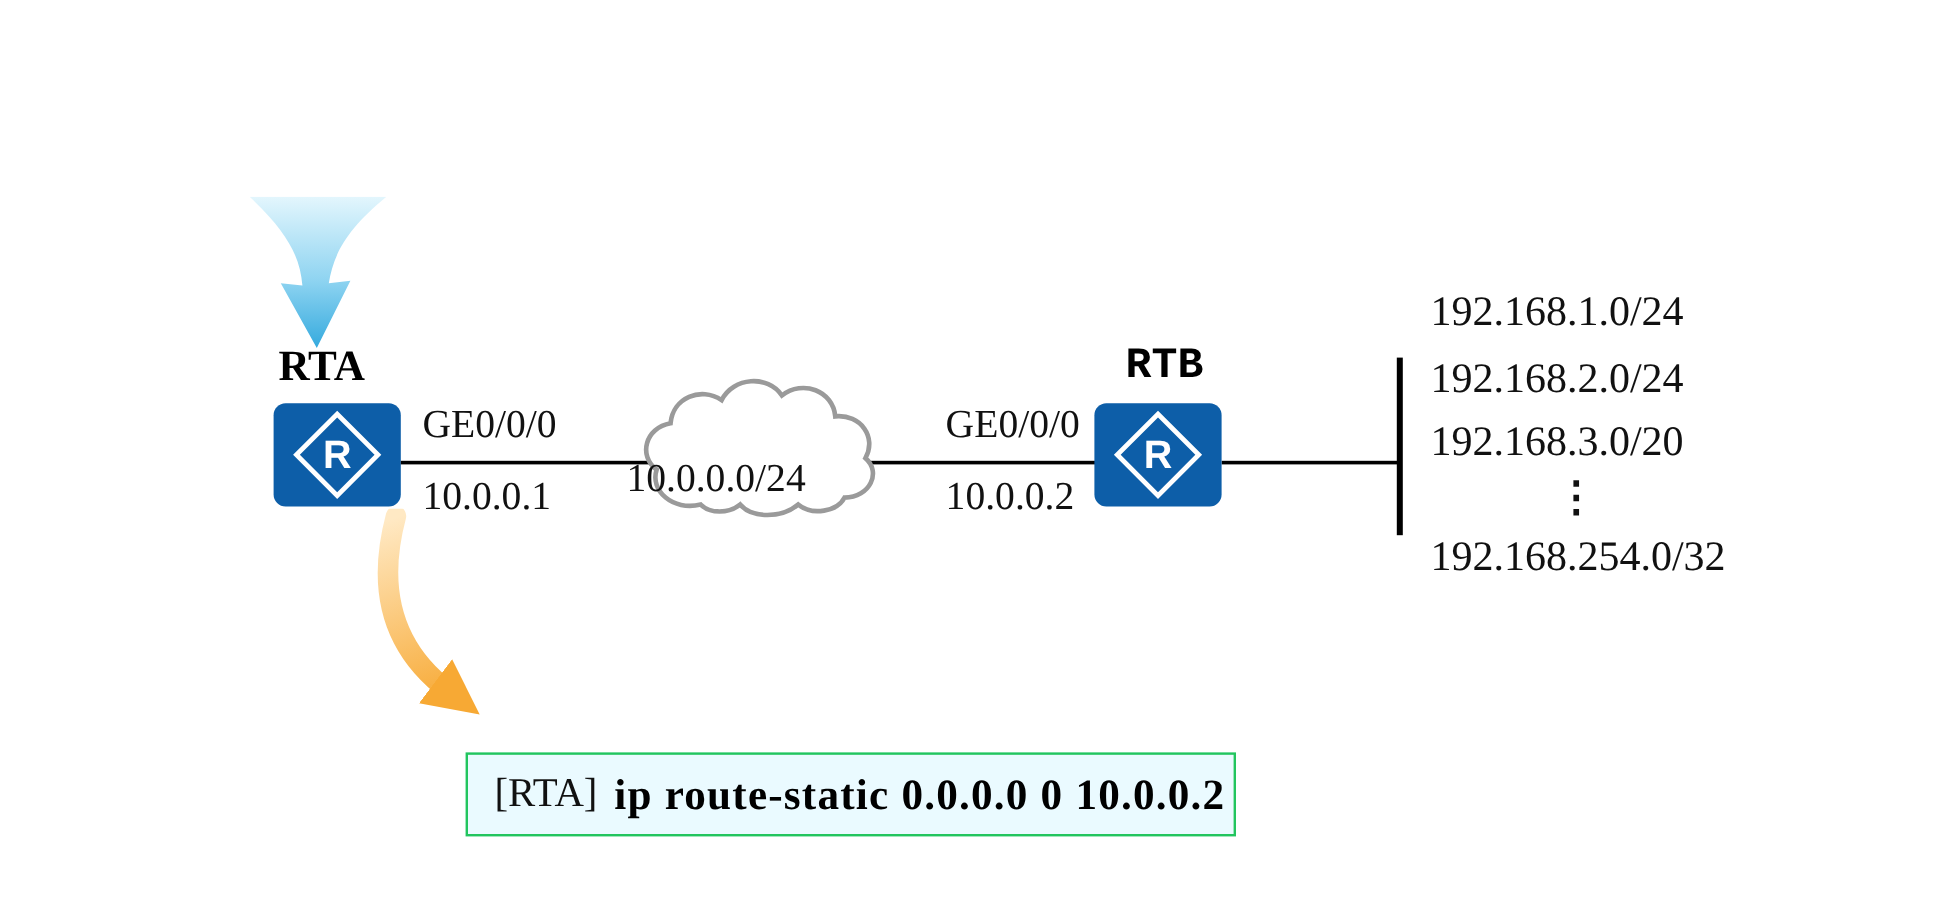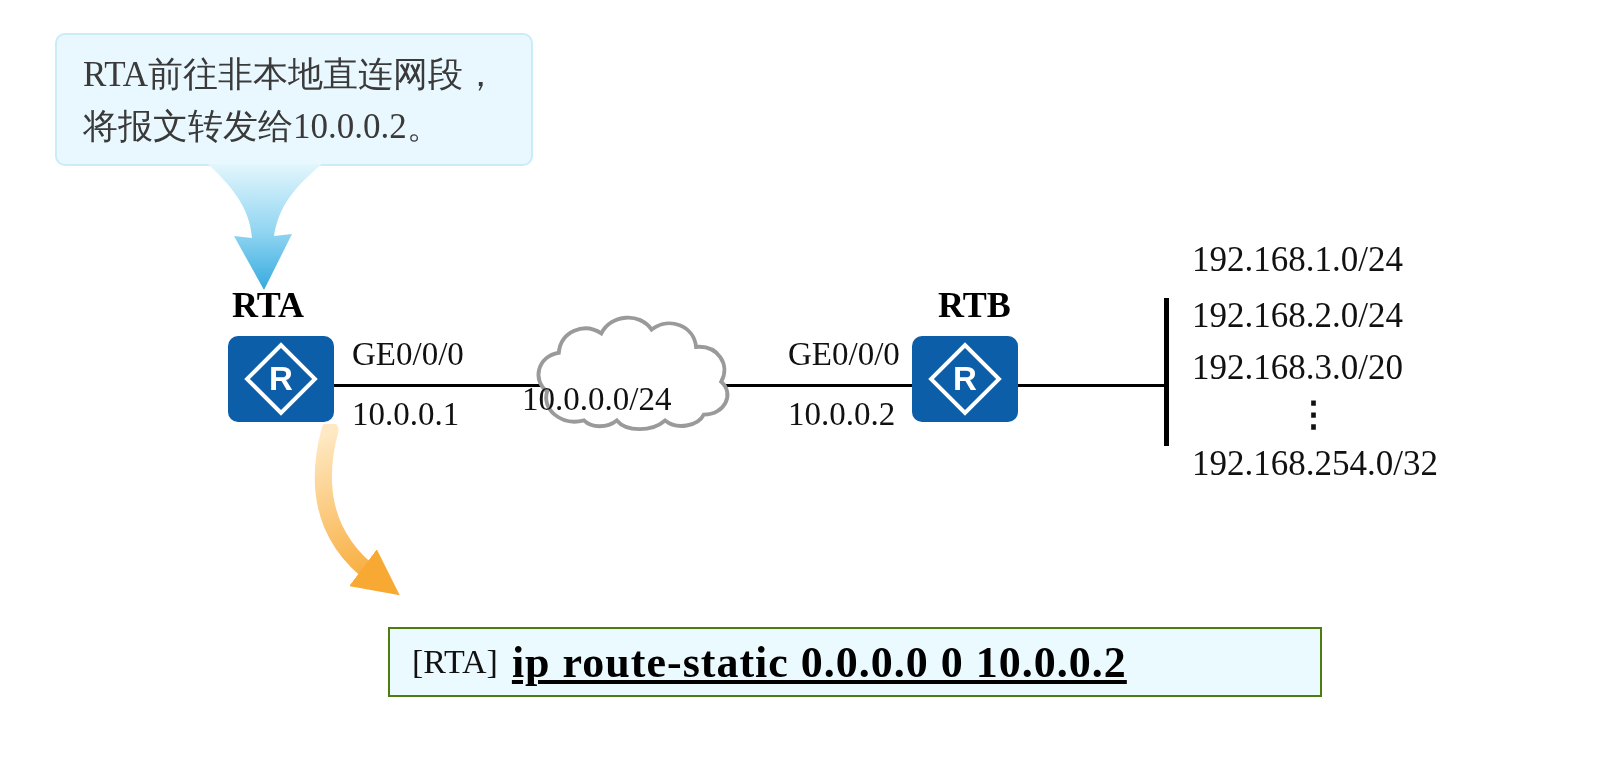--- a/index.html
+++ b/index.html
@@ -10,21 +10,21 @@
   
   .callout{
     position:absolute;left:55px;top:33px;width:478px;height:133px;box-sizing:border-box;
     background:#e9f8fe;border:2px solid #c9ecf9;border-radius:10px;
     padding:14px 26px;font-size:35px;line-height:52px;color:#3a3a3a;
   }
   .funnel{position:absolute;left:200px;top:164px;width:130px;height:130px;}
   
   .router-label{position:absolute;font-size:36px;font-weight:bold;color:#000;}
   .rta-label{left:232px;top:284px;text-align:center;}
-  .rtb-label{left:938px;top:284px;}
+  .rtb-label{left:938px;top:284px;font-family:Liberation Mono, monospace;}
   .router{
     position:absolute;width:106px;height:86px;background:#0d5ea8;border-radius:10px;
   }
   .router.rta{left:228px;top:336px;}
   .router.rtb{left:912px;top:336px;}
   .router .diamond{
     position:absolute;left:50%;top:50%;width:52px;height:52px;margin:-26px 0 0 -26px;
     border:4px solid #ffffff;transform:rotate(45deg);box-sizing:border-box;background:transparent;
   }
   .router .rletter{
@@ -48,36 +48,32 @@
   .net{position:absolute;left:1192px;font-size:35px;color:#111;white-space:nowrap;}
   .net.n1{top:240px;}
   .net.n2{top:296px;}
   .net.n3{top:348px;}
   .net.n4{top:394px;left:1296px;font-weight:bold;}
   .net.n5{top:444px;}
   
   .swoosh{position:absolute;left:300px;top:424px;width:132px;height:198px;}
   
   .cmdbox{
-    position:absolute;left:388px;top:627px;width:934px;height:70px;box-sizing:border-box;
-    background:#eafaff;border:2px solid #4d7c0f;
+    position:absolute;left:388px;top:627px;width:642px;height:70px;box-sizing:border-box;
+    background:#eafaff;border:2px solid #22c55e;
     display:flex;align-items:center;padding-left:22px;
   }
   .cmd-prompt{font-size:34px;color:#111;}
-  .cmd-text{font-size:44px;font-weight:bold;color:#000;margin-left:14px;letter-spacing:1px;text-decoration:underline;}
+  .cmd-text{font-size:36px;font-weight:bold;color:#000;margin-left:14px;letter-spacing:1px;}
 </style>
 </head>
 <body>
 
 <div class="canvas">
 
-  <div class="callout">
-    <div>RTA前往非本地直连网段，</div>
-    <div>将报文转发给10.0.0.2。</div>
-  </div>
 
   <svg class="funnel" viewBox="0 0 130 130">
     <defs>
       <linearGradient id="fg" x1="0" y1="0" x2="0" y2="1">
         <stop offset="0" stop-color="#e3f6fd"></stop>
         <stop offset="0.55" stop-color="#8fd4f1"></stop>
         <stop offset="1" stop-color="#35aade"></stop>
       </linearGradient>
     </defs>
     <path d="M8 0 C40 30, 50 50, 52 74 L34 72 L64 126 L92 70 L74 72 C78 48, 88 28, 122 0 Z" fill="url(#fg)"></path>

